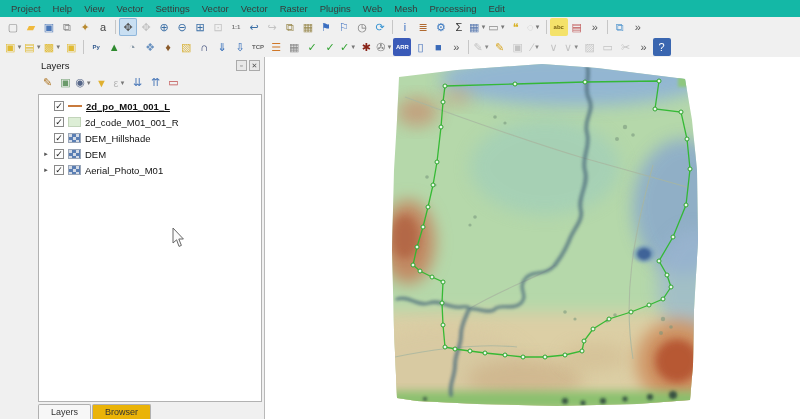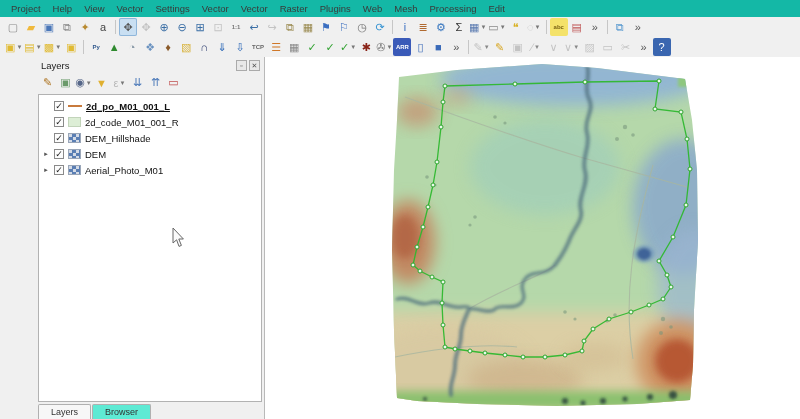--- a/index.html
+++ b/index.html
@@ -42,21 +42,21 @@
   .sym-fill { width:13px; height:10px; background:#ddeed6; border:1px solid #c2d4ba; }
   .sym-raster { width:13px; height:10px; border:1px solid #9aa6b8;
     background:conic-gradient(#5b7fb4 25%, #d4dbe6 0 50%, #5b7fb4 0 75%, #d4dbe6 0);
     background-size:7px 6px; }
   .lname { white-space:nowrap; }
   .lname.bold { font-weight:bold; }
   .lname.underline { text-decoration:underline; }
   
   .tabs { height:17px; flex:none; display:flex; align-items:flex-end; padding-left:2px; gap:1px; background:#f0f0f0; }
   .tab { padding:2px 12px 2px 12px; font-size:9px; color:#333; border:1px solid #b0b0b0; border-bottom:none;
-         background:#5eead4; border-radius:2px 2px 0 0; }
+         background:#eab308; border-radius:2px 2px 0 0; }
   .tab.active { background:#f7f7f7; }
   
   .canvas { flex:1; background:#fff; border-left:1px solid #b9b9b9; position:relative; overflow:hidden; }
   .canvas svg { position:absolute; top:0; left:0; }
   
   .cursor { position:absolute; left:136px; top:171px; width:14px; height:20px; z-index:50; pointer-events:none; }
 </style>
 </head>
 <body>
 

